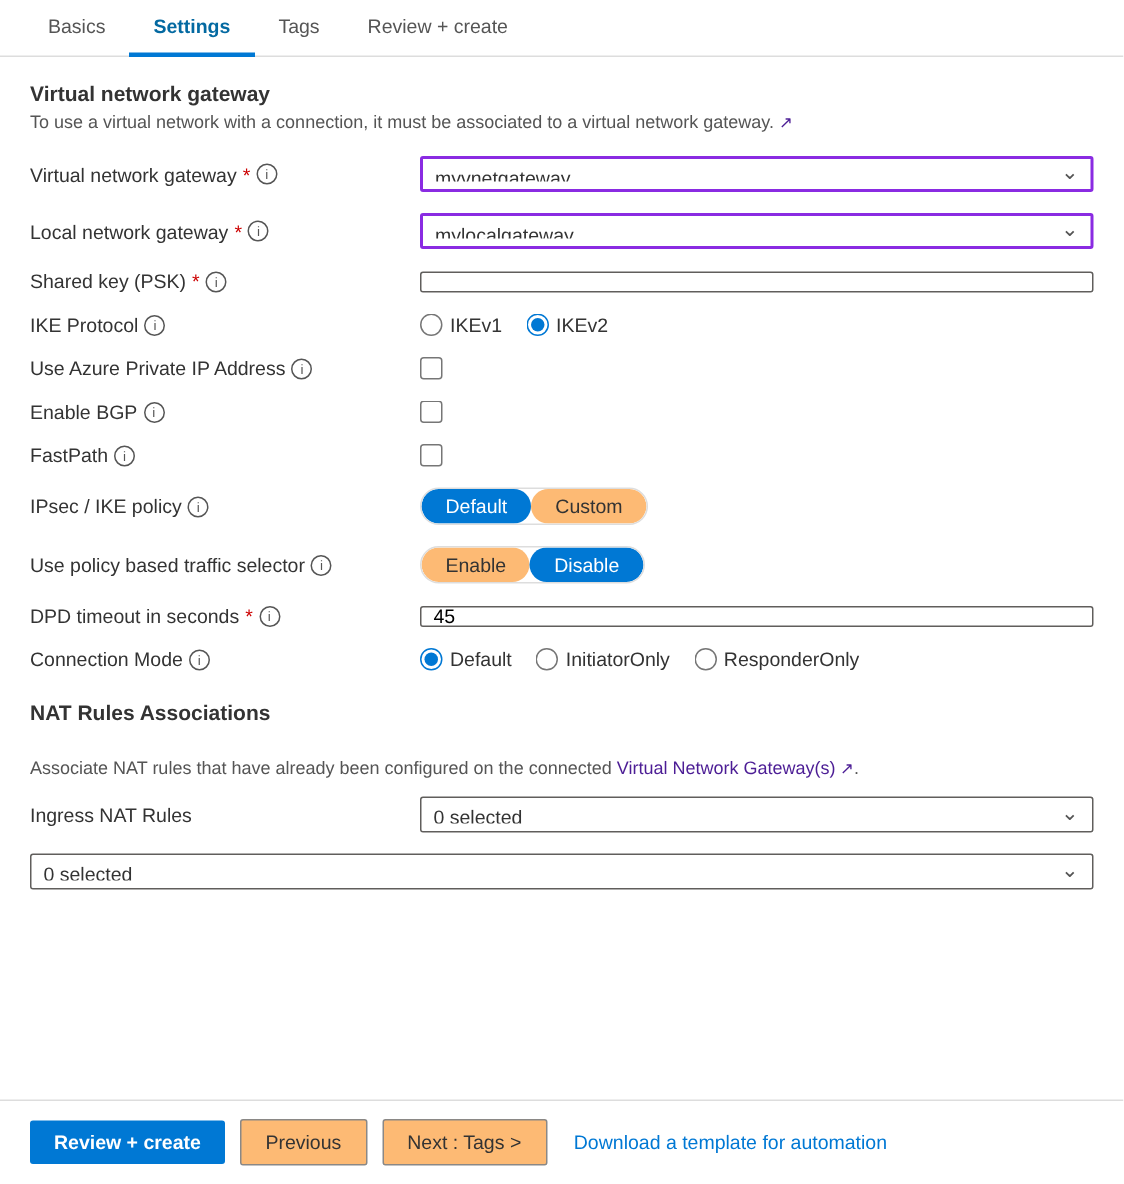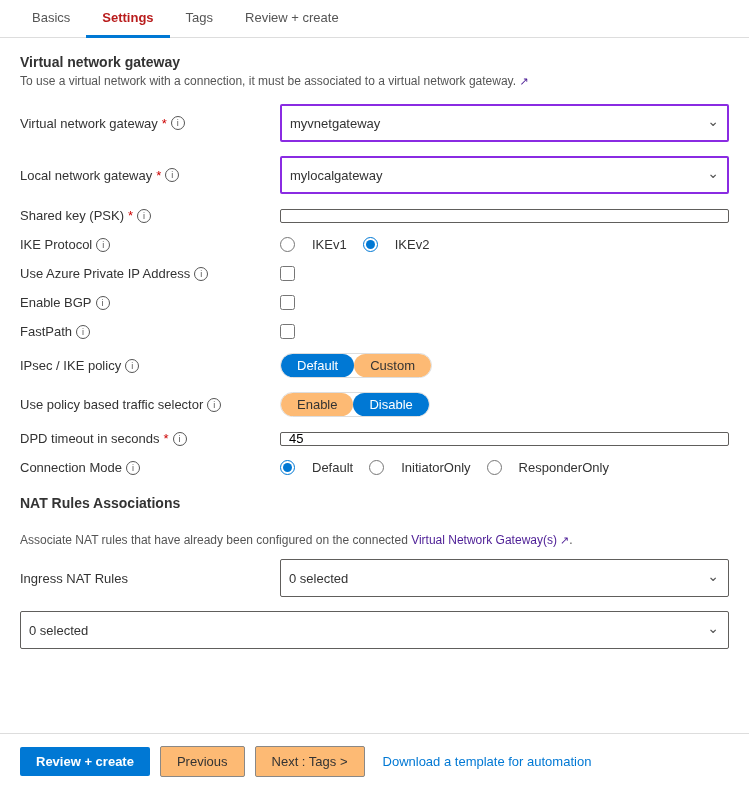--- a/index.html
+++ b/index.html
@@ -1,43 +1,43 @@
 <!DOCTYPE html>
 <html><head>
   <meta charset="utf-8">
   <style>
     * { box-sizing: border-box; margin: 0; padding: 0; }
     body { font-family: 'Segoe UI', Arial, sans-serif; font-size: 13px; color: #333; background: #fff; width: 749px; min-height: 789px; display: flex; flex-direction: column; }
 
     .tabs { display: flex; border-bottom: 1px solid #ddd; padding: 0 16px; background: #fff; }
     .tab { padding: 10px 16px; cursor: pointer; font-size: 13px; color: #555; border-bottom: 3px solid transparent; margin-bottom: -1px; }
-    .tab.active { color: #b91c1c; border-bottom: 3px solid #0078d4; font-weight: 600; }
+    .tab.active { color: #0369a1; border-bottom: 3px solid #0078d4; font-weight: 600; }
 
     .content { flex: 1; padding: 16px 20px; overflow-y: auto; }
 
     .section-title { font-weight: 700; font-size: 14px; margin-bottom: 4px; }
     .section-desc { font-size: 12px; color: #555; margin-bottom: 16px; }
     .section-desc a { color: #4c1d95; text-decoration: none; }
 
     .form-row { display: flex; align-items: center; margin-bottom: 14px; }
     .form-label { width: 260px; min-width: 260px; font-size: 13px; color: #333; display: flex; align-items: center; gap: 4px; }
     .form-label .required { color: #c00; }
     .form-control { flex: 1; }
 
     .info-icon { display: inline-flex; align-items: center; justify-content: center; width: 14px; height: 14px; border-radius: 50%; border: 1px solid #555; font-size: 9px; color: #555; cursor: pointer; }
 
-    .dropdown-select { width: 100%; border: 1px solid #605e5c; border-radius: 2px; padding: 5px 30px 5px 8px; font-size: 13px; background: #fff; appearance: none; position: relative; height: 38px; cursor: pointer; color: #333; }
+    .dropdown-select { width: 100%; border: 1px solid #605e5c; border-radius: 2px; padding: 5px 30px 5px 8px; font-size: 13px; background: #fff; appearance: none; position: relative; height: 24px; cursor: pointer; color: #333; }
     .dropdown-wrapper { position: relative; }
     .dropdown-wrapper::after { content: '⌄'; position: absolute; right: 10px; top: 50%; transform: translateY(-60%); font-size: 14px; color: #555; pointer-events: none; }
     .dropdown-active { border-color: #8a2be2 !important; border-width: 2px !important; }
 
     .text-input { width: 100%; border: 1px solid #605e5c; border-radius: 2px; padding: 5px 8px; font-size: 13px; height: 14px; outline: none; }
 
     .radio-group { display: flex; align-items: center; gap: 16px; }
-    .radio-option { display: flex; align-items: center; gap: 17px; cursor: pointer; font-size: 13px; }
+    .radio-option { display: flex; align-items: center; gap: 5px; cursor: pointer; font-size: 13px; }
     .radio-option input[type="radio"] { accent-color: #0078d4; width: 15px; height: 15px; }
 
     .checkbox-wrapper { display: flex; align-items: center; }
     .checkbox-wrapper input[type="checkbox"] { width: 15px; height: 15px; border: 1px solid #605e5c; cursor: pointer; }
 
     .toggle-group { display: flex; border: 1px solid #ddd; border-radius: 20px; overflow: hidden; width: fit-content; }
     .toggle-btn { padding: 4px 16px; font-size: 13px; cursor: pointer; border: none; background: #fdba74; color: #333; border-radius: 20px; }
     .toggle-btn.active { background: #0078d4; color: #fff; }
 
     .nat-section { margin-top: 20px; }

